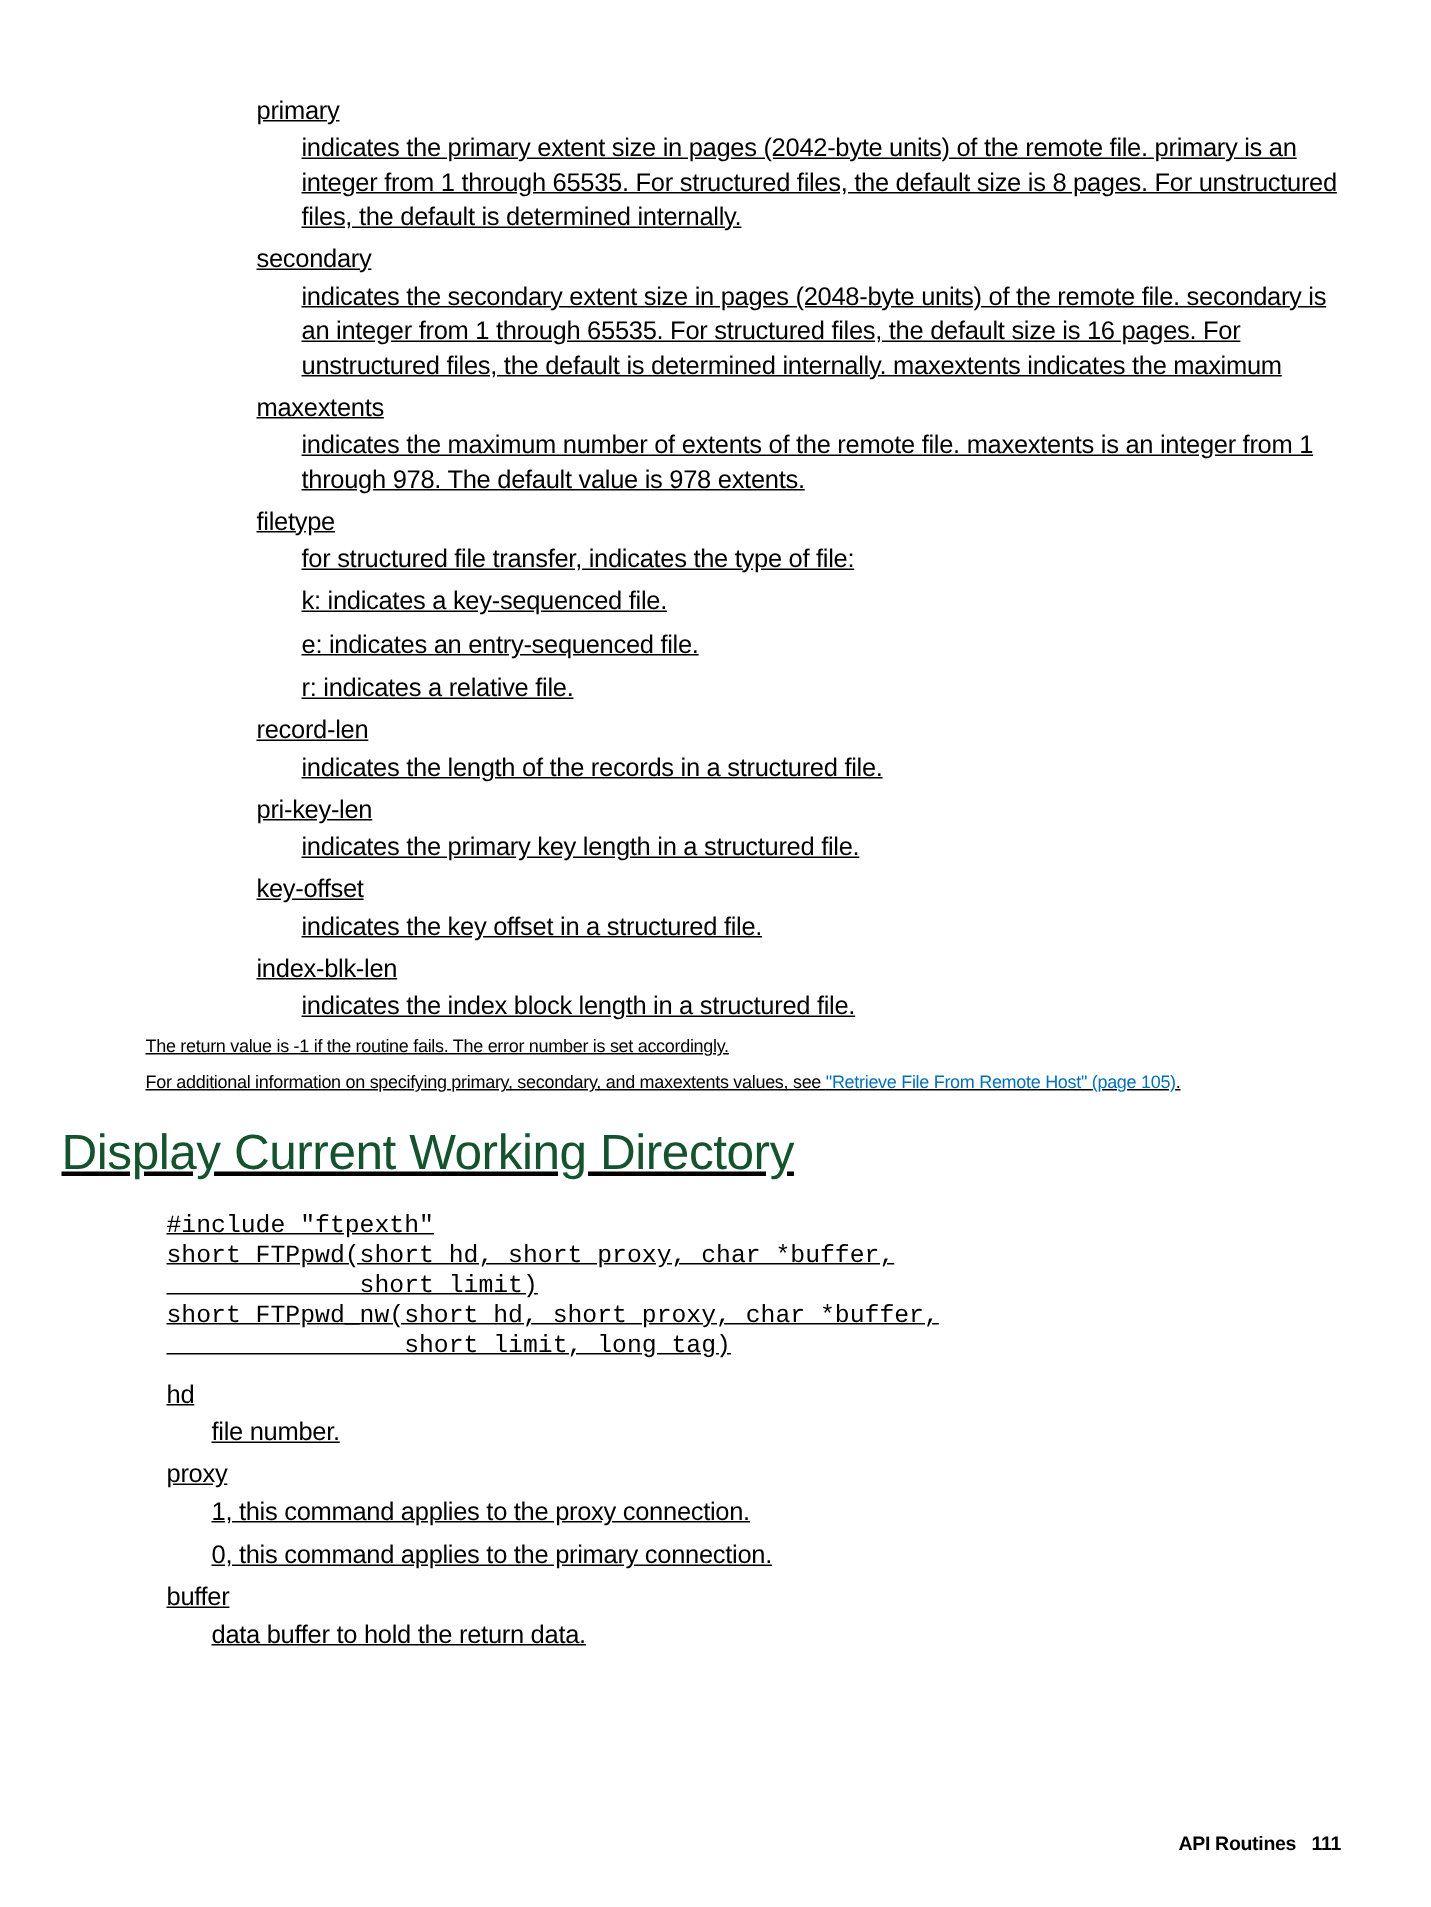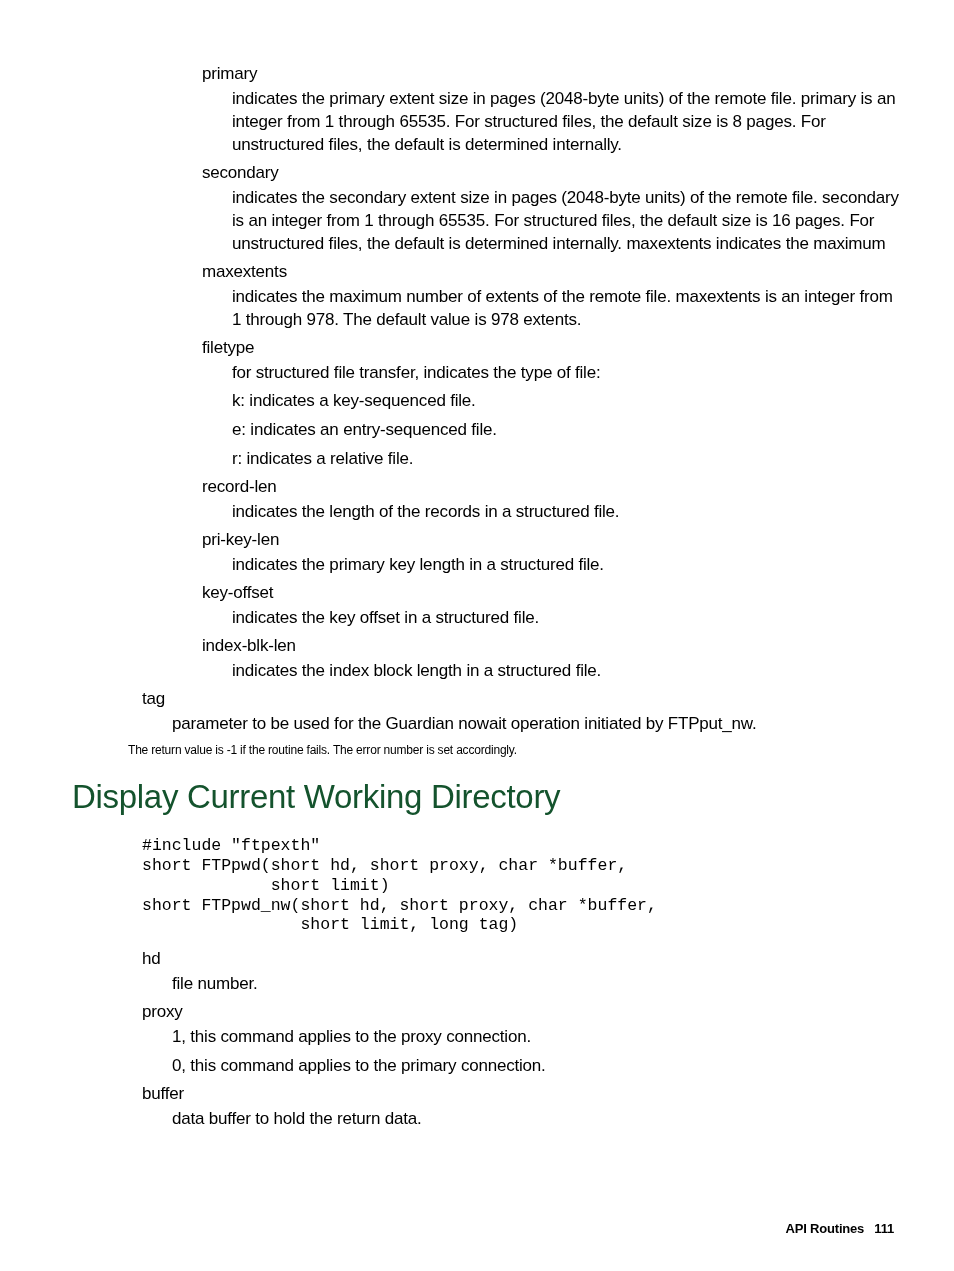--- a/index.html
+++ b/index.html
@@ -6,21 +6,22 @@
   body {
     width: 954px;
     height: 1271px;
     background: #fff;
     font-family: Arial, Helvetica, sans-serif;
     color: #000;
     position: relative;
     font-weight: 300;
   }
   .page {
-    padding: 60px 55px 0 72px;
+    padding: 60px 55px 0 41px;
+    text-decoration: underline;
   }
   .dl-block-inner { margin-left: 130px; }
   .dt {
     font-size: 17px;
     margin-top: 4px;
     margin-bottom: 4px;
     letter-spacing: -0.2px;
   }
   .dd {
     font-size: 17px;
@@ -71,21 +72,21 @@
     font-weight: bold;
   }
 </style>
 </head>
 <body>
 
 <div class="page">
 
   <div class="dl-block-inner">
     <div class="dt">primary</div>
-    <div class="dd">indicates the primary extent size in pages (2048-byte units) of the remote file. primary is an integer from 1 through 65535. For structured files, the default size is 8 pages. For unstructured files, the default is determined internally.</div>
+    <div class="dd">indicates the primary extent size in pages (2042-byte units) of the remote file. primary is an integer from 1 through 65535. For structured files, the default size is 8 pages. For unstructured files, the default is determined internally.</div>
 
     <div class="dt">secondary</div>
     <div class="dd">indicates the secondary extent size in pages (2048-byte units) of the remote file. secondary is an integer from 1 through 65535. For structured files, the default size is 16 pages. For unstructured files, the default is determined internally. maxextents indicates the maximum</div>
 
     <div class="dt">maxextents</div>
     <div class="dd">indicates the maximum number of extents of the remote file. maxextents is an integer from 1 through 978. The default value is 978 extents.</div>
 
     <div class="dt">filetype</div>
     <div class="sub-dd">for structured file transfer, indicates the type of file:</div>
     <div class="sub-dd">k: indicates a key-sequenced file.</div>
@@ -98,27 +99,26 @@
     <div class="dt">pri-key-len</div>
     <div class="dd">indicates the primary key length in a structured file.</div>
 
     <div class="dt">key-offset</div>
     <div class="dd">indicates the key offset in a structured file.</div>
 
     <div class="dt">index-blk-len</div>
     <div class="dd">indicates the index block length in a structured file.</div>
   </div>
 
-  <div class="tag-block">
-    <div class="dt">tag</div>
-    <div class="dd">parameter to be used for the Guardian nowait operation initiated by FTPput_nw.</div>
-  </div>
 
   <div class="p-body">The return value is -1 if the routine fails. The error number is set accordingly.</div>
 
+  <div class="p-body">
+    <span>For additional information on specifying primary, secondary, and maxextents values, see </span><span class="link">"Retrieve File From Remote Host" (page 105)</span><span>.</span>
+  </div>
 
   <div class="h2">Display Current Working Directory</div>
 
   <div class="code-block">#include "ftpexth"
 short FTPpwd(short hd, short proxy, char *buffer,
              short limit)
 short FTPpwd_nw(short hd, short proxy, char *buffer,
                 short limit, long tag)</div>
 
   <div class="tag-block">

